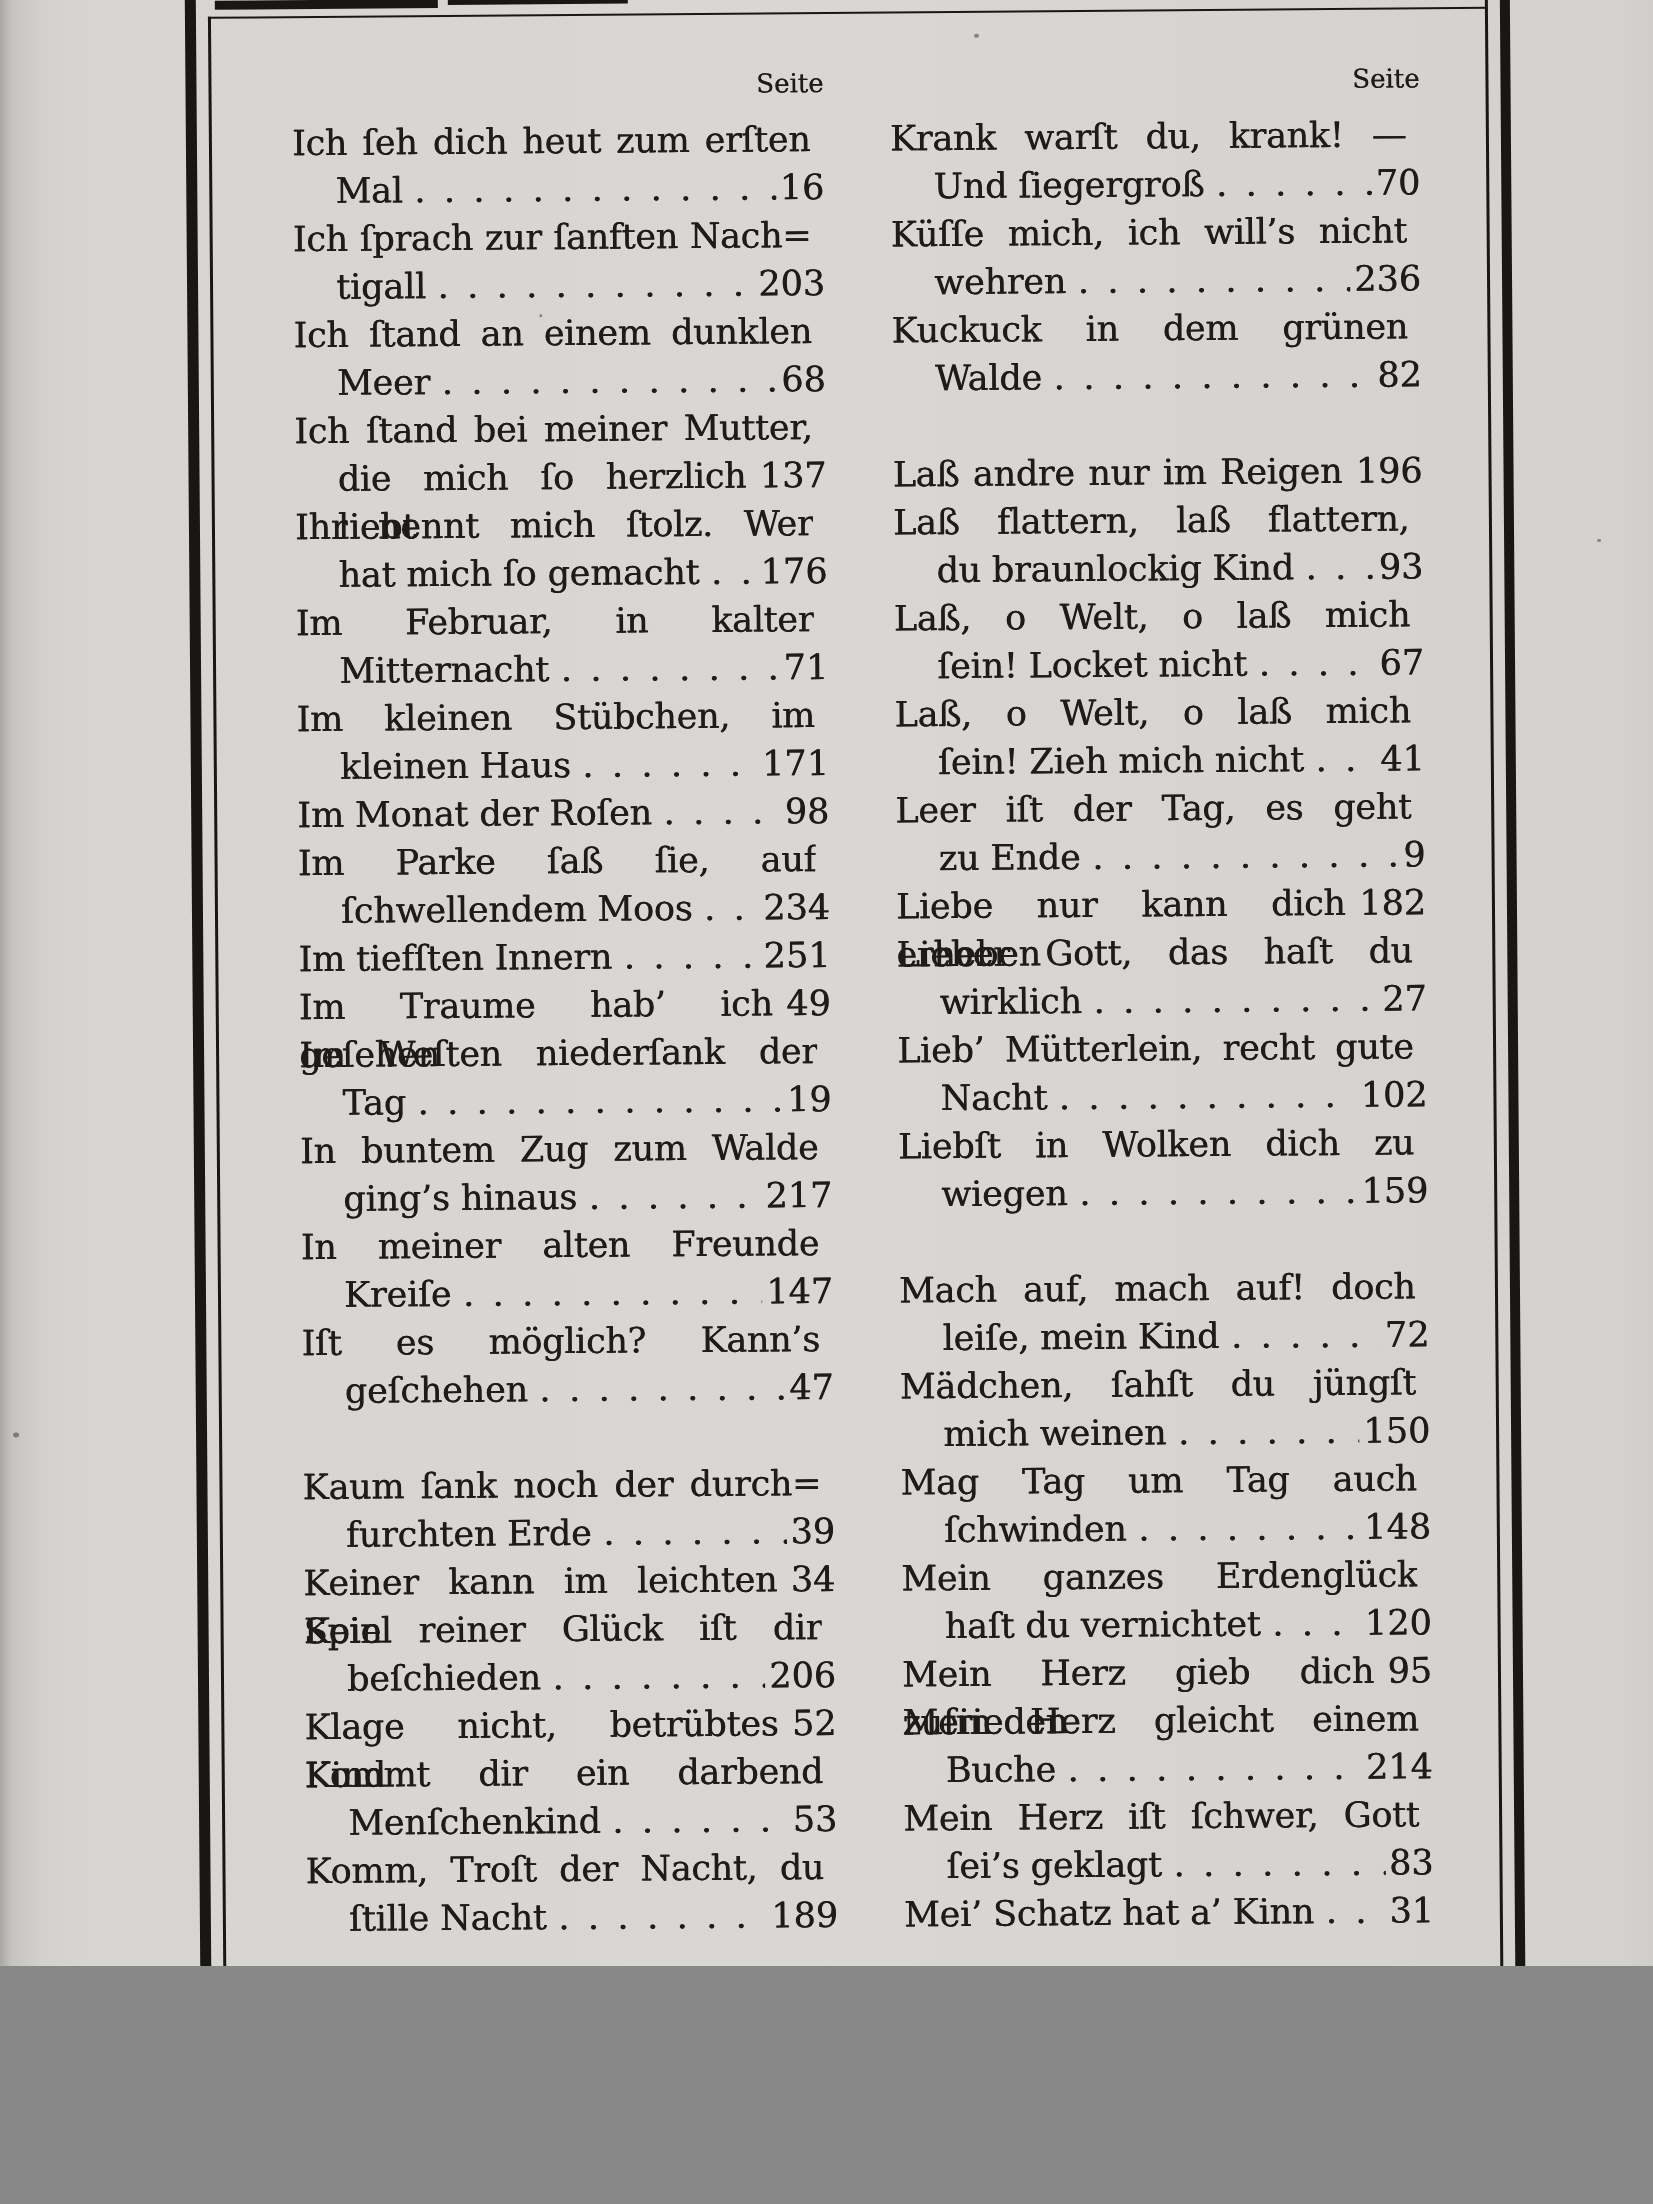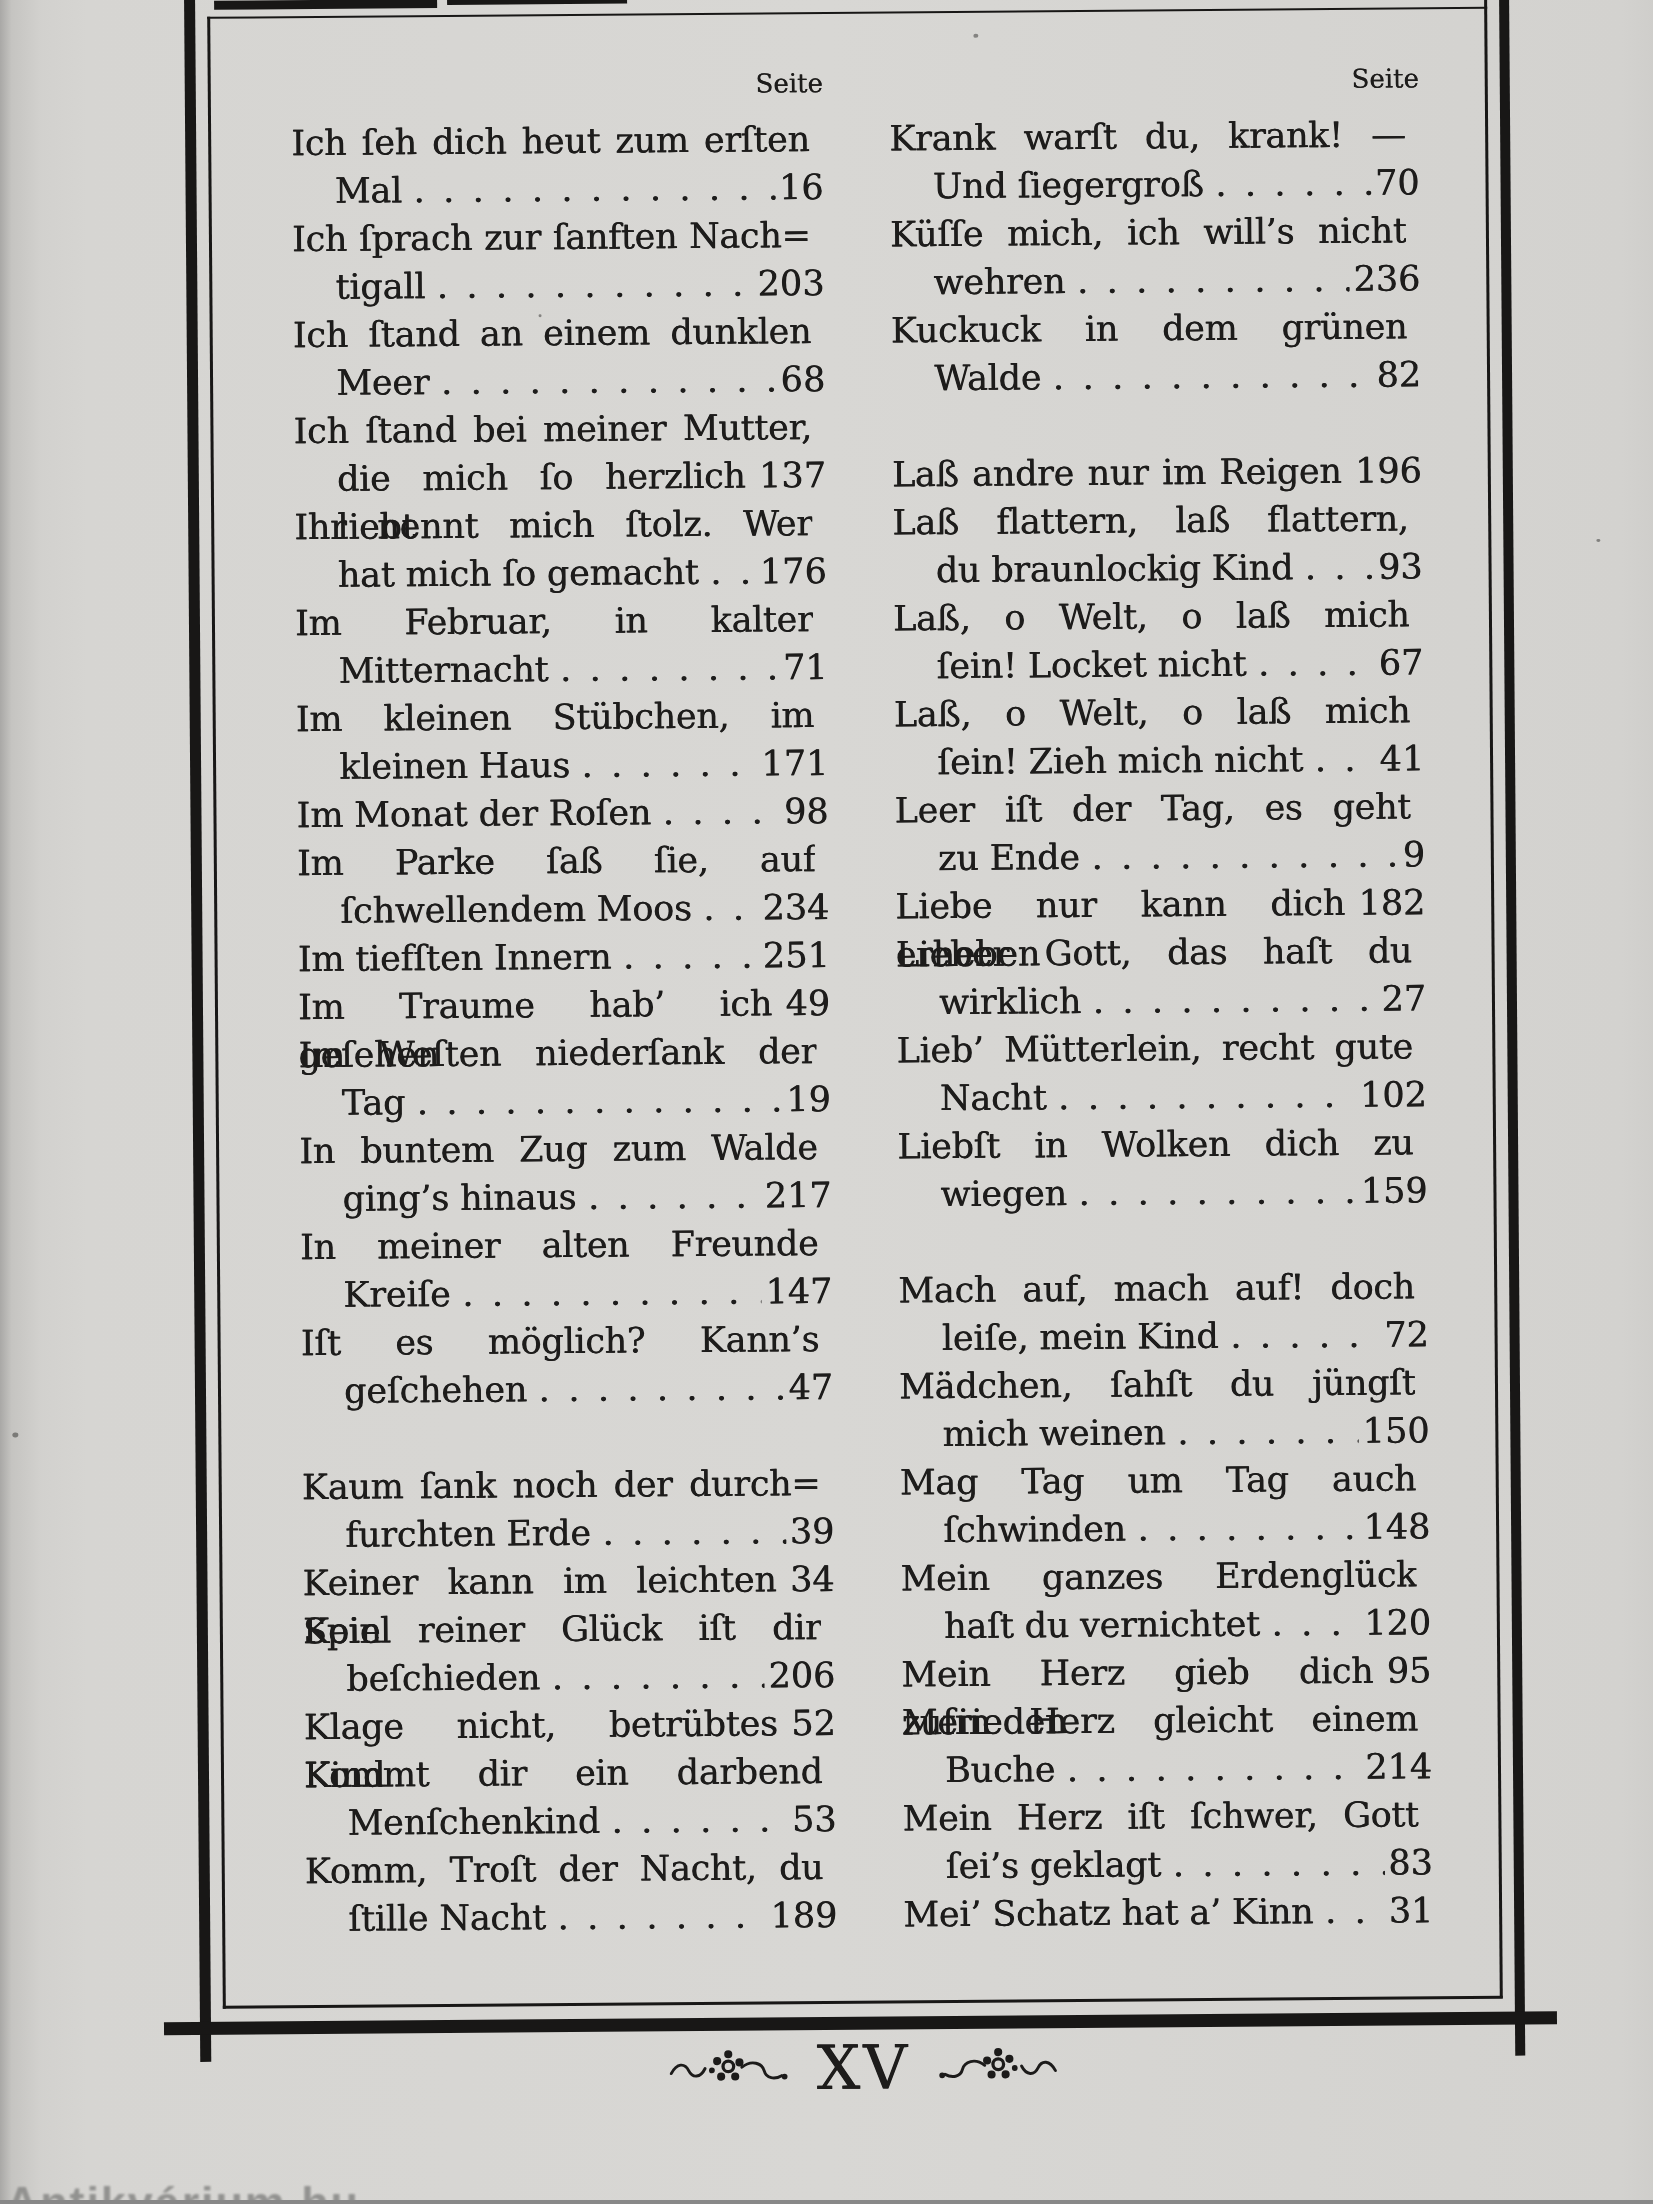--- a/index.html
+++ b/index.html
@@ -1,18 +1,18 @@
 <!DOCTYPE html>
 <html><head>
 <meta charset="utf-8">
 <style>
   html,body{margin:0;padding:0;background:#888;}
   .stage{
     position:relative;
-    width:1654px;height:2200px;
+    width:1654px;height:1966px;
     overflow:hidden;
     font-family:"DejaVu Serif","Liberation Serif",serif;
     color:#1d1c1b;
     background:
       linear-gradient(90deg, #a9a8a6 0px, #c5c4c1 11.6px, #d2d1ce 41px, #d6d5d2 87px, #d8d7d4 50%, #d3d2cf 98%, #cfcecb 100%),
       #d6d5d2;
   }
   .scan{position:absolute;inset:0;transform:rotate(-0.45deg);transform-origin:50% 40%;}
   .bline{position:absolute;background:#181716;}
   

